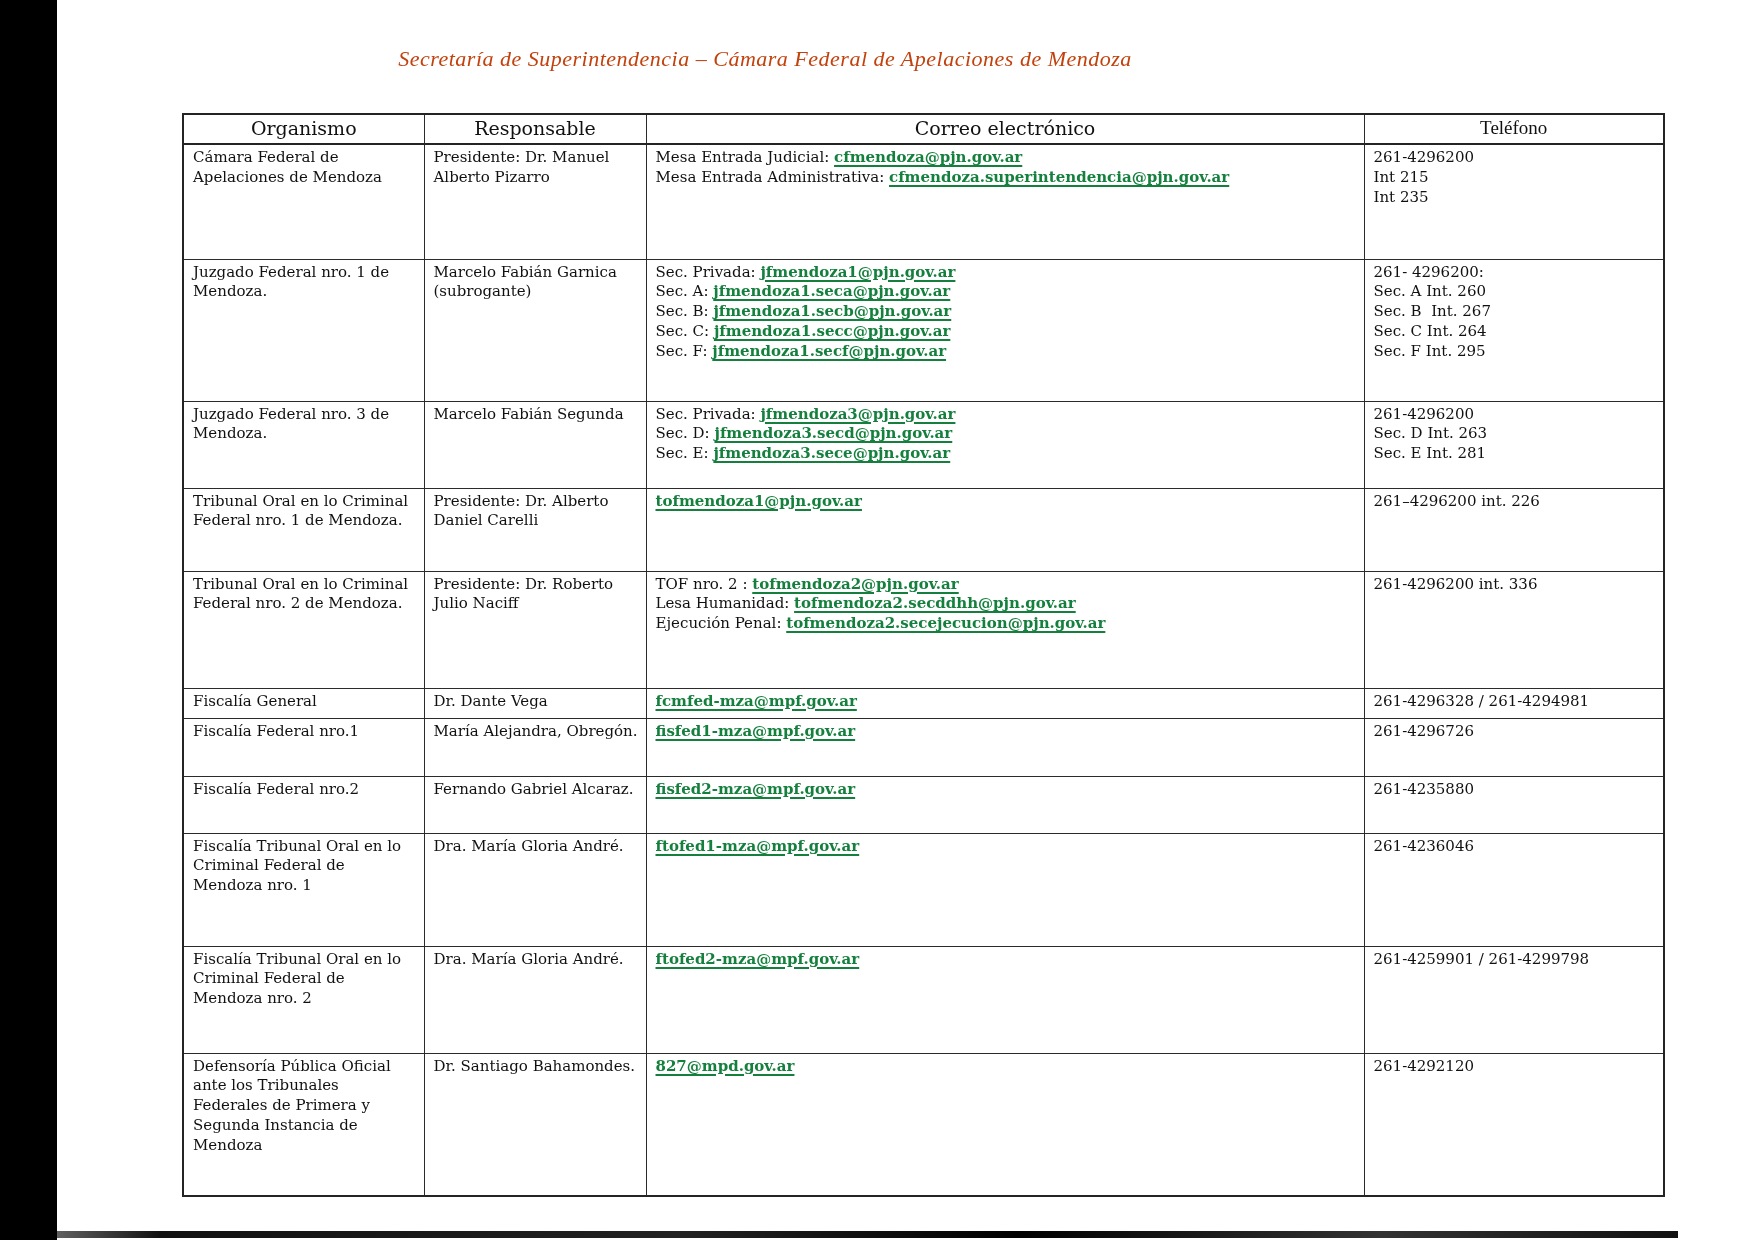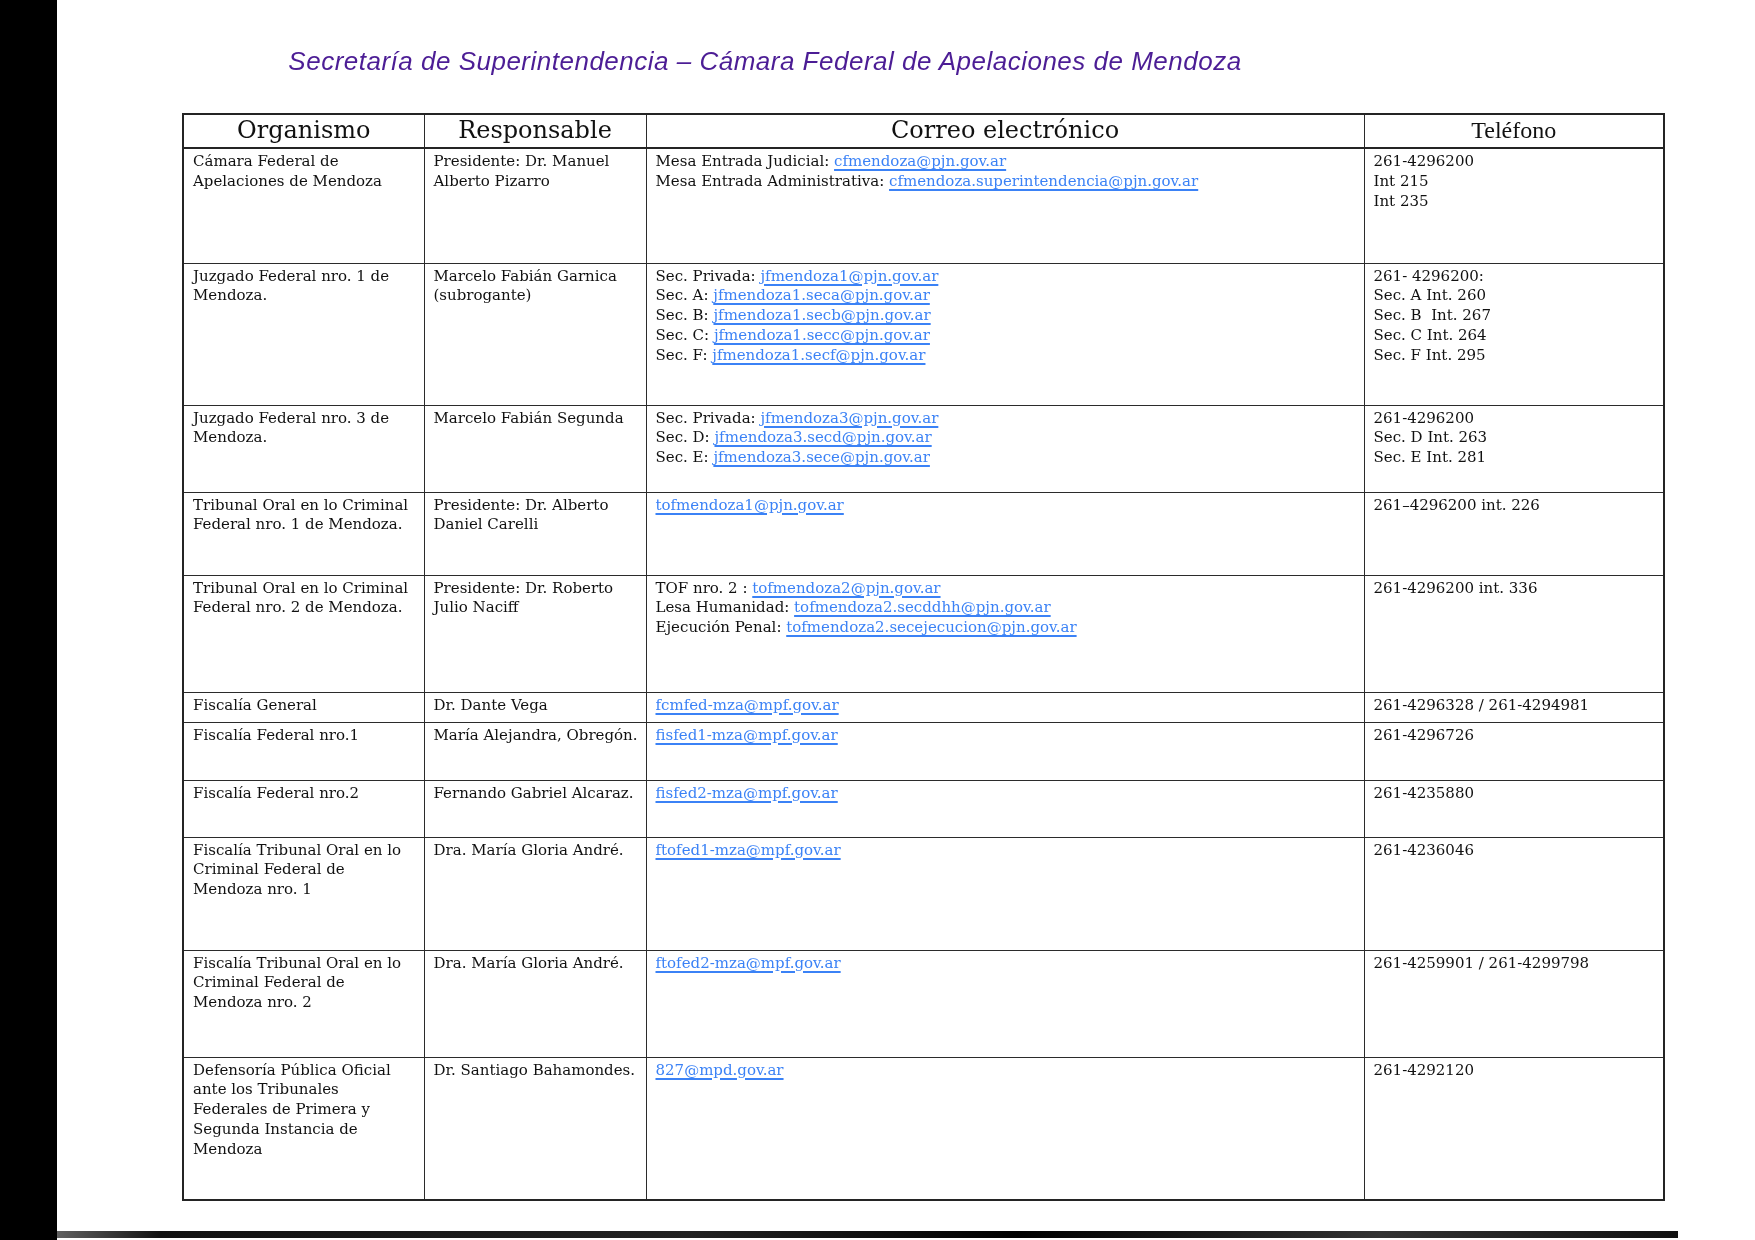--- a/index.html
+++ b/index.html
@@ -24,62 +24,63 @@
     position: absolute; left: 28px; top: 1231px;
     width: 1650px; height: 7px;
     background: linear-gradient(90deg, #777 0%, #111 8%, #222 40%, #000 60%, #333 82%, #111 100%);
     z-index: 4;
   }
   .doc-title {
     position: absolute;
     left: 765px; top: 46px;
     transform: translateX(-50%);
     white-space: nowrap;
-    font-family: Liberation Sans, sans-serif;
+    font-family: Liberation Serif, serif;
     font-style: italic;
-    font-size: 26px;
+    font-size: 22px;
     letter-spacing: 0.5px;
-    color: #4c1d95;
+    color: #c2410c;
   }
   .doc-table {
     position: absolute;
     left: 182px; top: 113px;
     width: 1481px;
     border-collapse: collapse;
     table-layout: fixed;
     border: 2px solid #242424;
     background: #fff;
   }
   .doc-table th {
     border: 1px solid #2b2b2b;
     border-bottom: 2px solid #242424;
     font-weight: normal;
-    font-size: 24px;
+    font-size: 19px;
     text-align: center;
     padding: 1px 4px 3px 4px;
     height: 30px;
     box-sizing: border-box;
   }
   .doc-table td {
     border: 1px solid #2b2b2b;
     vertical-align: top;
     font-size: 15px;
     line-height: 1.33;
     padding: 3px 6px 3px 9px;
     box-sizing: border-box;
     white-space: pre-wrap;
   }
   .col-mail, .col-tel { padding-left: 12px; }
   .mail-line, .tel-line { white-space: pre-wrap; }
   .email-link {
-    color: #3b82f6;
+    color: #15803d;
     text-decoration: underline;
     text-underline-offset: 3px;
     text-decoration-thickness: 1.5px;
     cursor: pointer;
+    font-weight: bold;
   }
 </style>
 </head>
 <body>
 
 <div class="paper">
   <div class="doc-title">Secretaría de Superintendencia – Cámara Federal de Apelaciones de Mendoza</div>
 
   <table class="doc-table">
     <thead>

